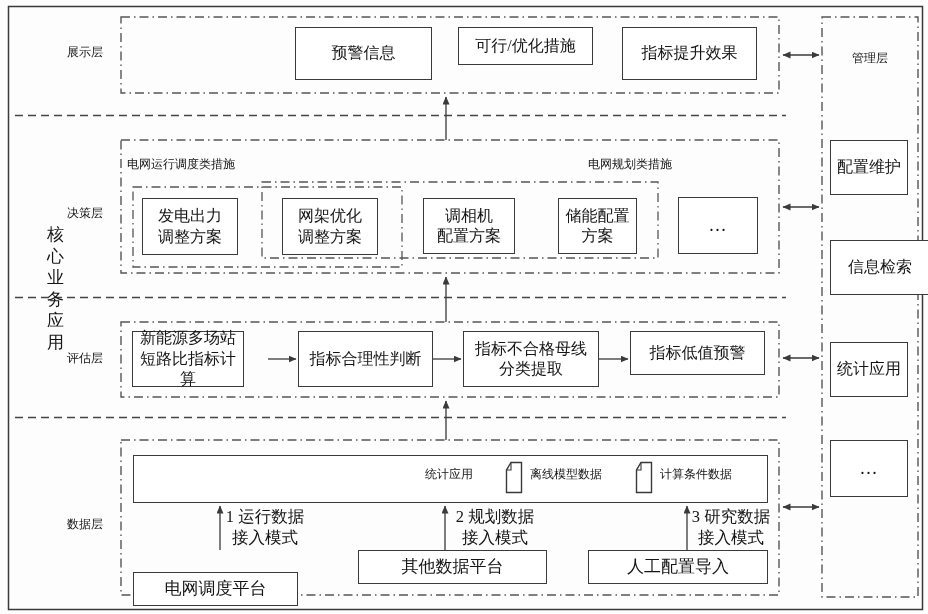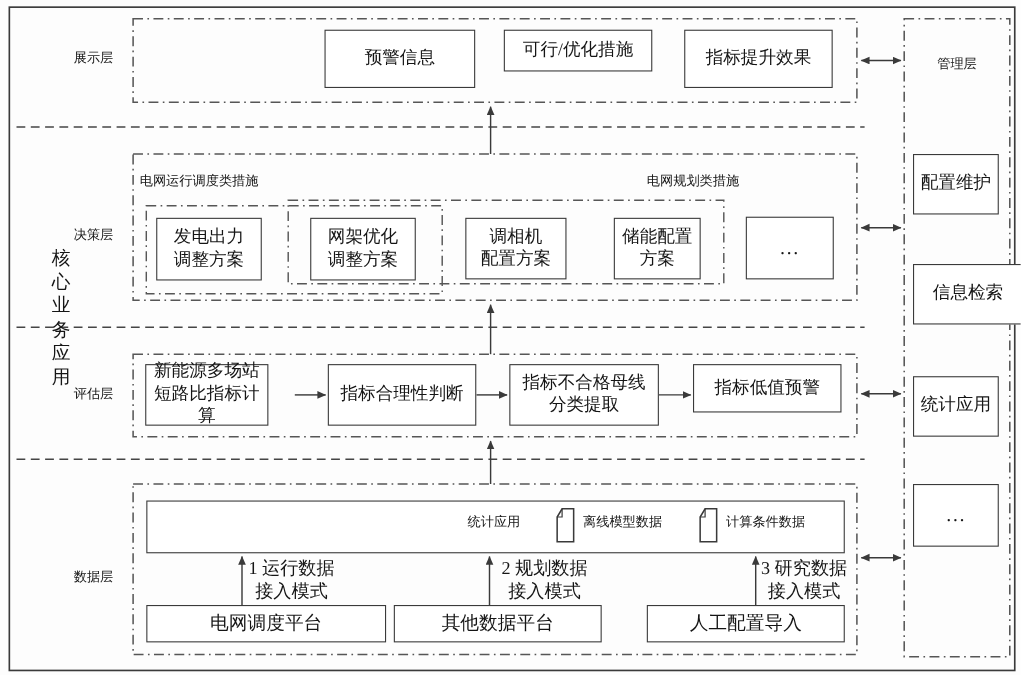--- a/index.html
+++ b/index.html
@@ -108,21 +108,21 @@
   </svg>
   <div class="t" style="left:660px;top:467px;width:106px;z-index:2">计算条件数据</div>
 
   <div class="mode" style="left:215px;top:506px;width:100px">1 运行数据
 接入模式</div>
   <div class="mode" style="left:445px;top:506px;width:100px">2 规划数据
 接入模式</div>
   <div class="mode" style="left:681px;top:506px;width:100px">3 研究数据
 接入模式</div>
 
-  <div class="box" style="left:133px;top:550px;width:218px;height:34px;font-size:17px">电网调度平台</div>
+  <div class="box" style="left:133px;top:572px;width:165px;height:34px;font-size:17px">电网调度平台</div>
   <div class="box" style="left:358px;top:550px;width:189px;height:34px;font-size:17px">其他数据平台</div>
   <div class="box" style="left:588px;top:550px;width:180px;height:34px;font-size:17px">人工配置导入</div>
 
   <div class="t ctr" style="left:824px;top:51px;width:92px">管理层</div>
   <div class="box" style="left:830px;top:140px;width:78px;height:55px">配置维护</div>
   <div class="box" style="left:830px;top:240px;width:100px;height:55px">信息检索</div>
   <div class="box" style="left:830px;top:342px;width:78px;height:55px">统计应用</div>
   <div class="box ell" style="left:830px;top:440px;width:78px;height:57px">…</div>
 
 </div>

